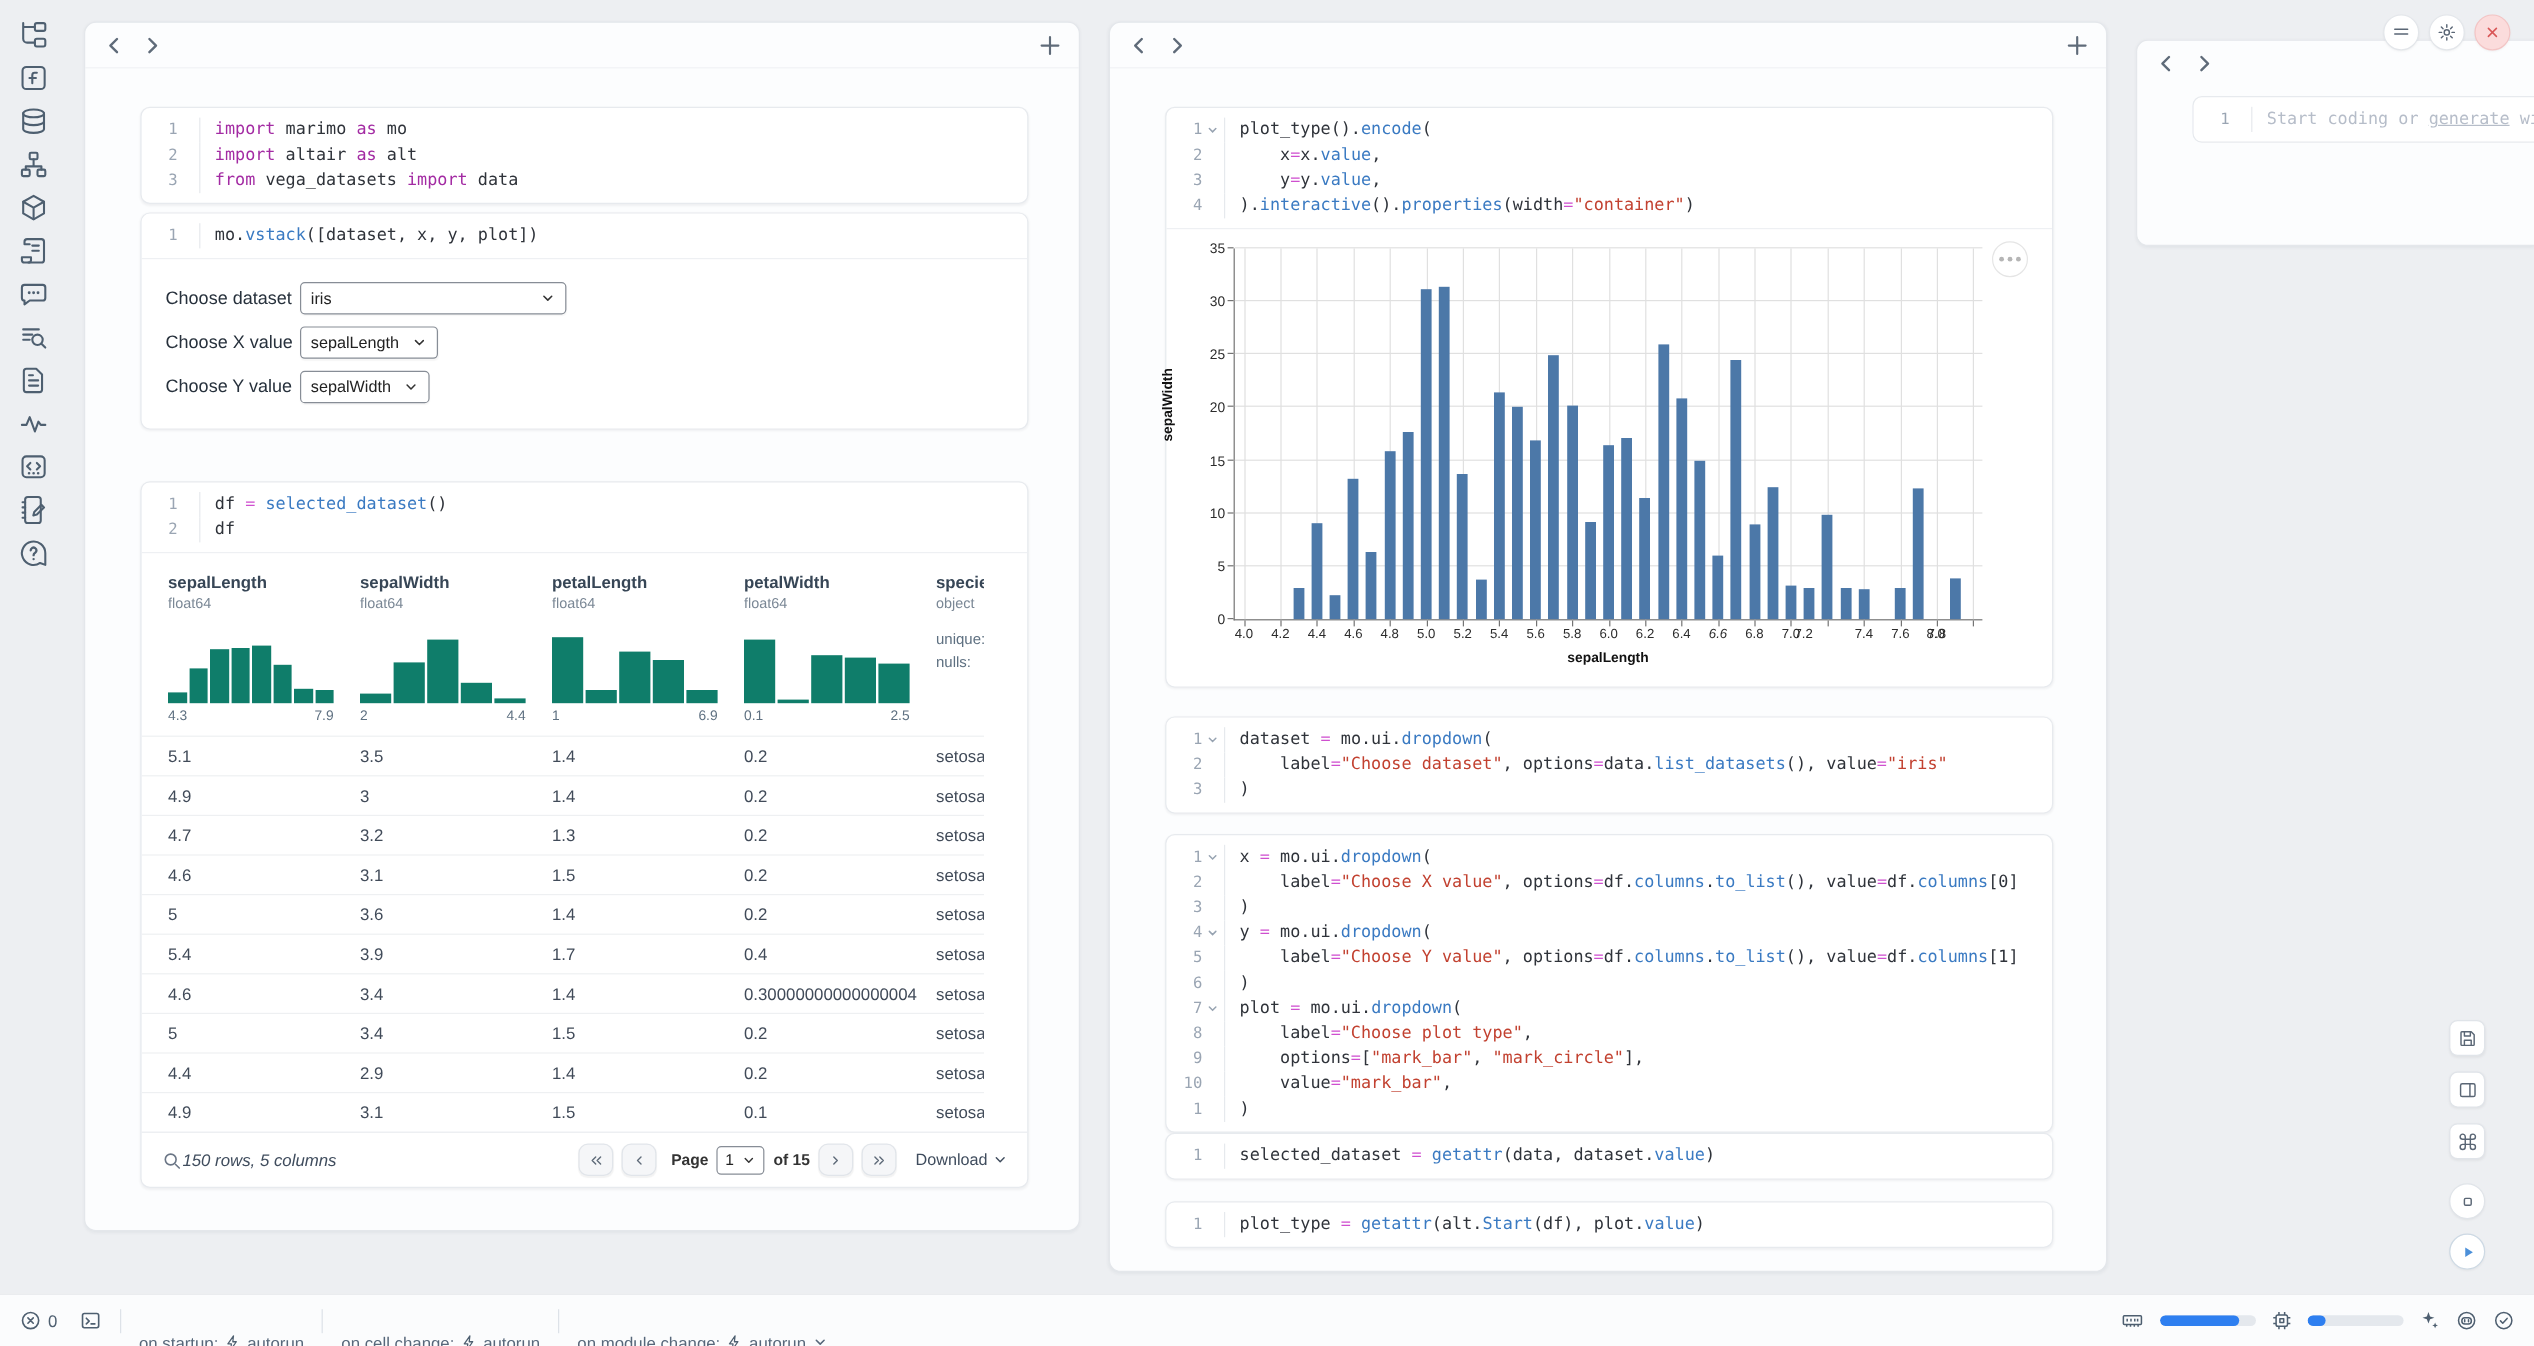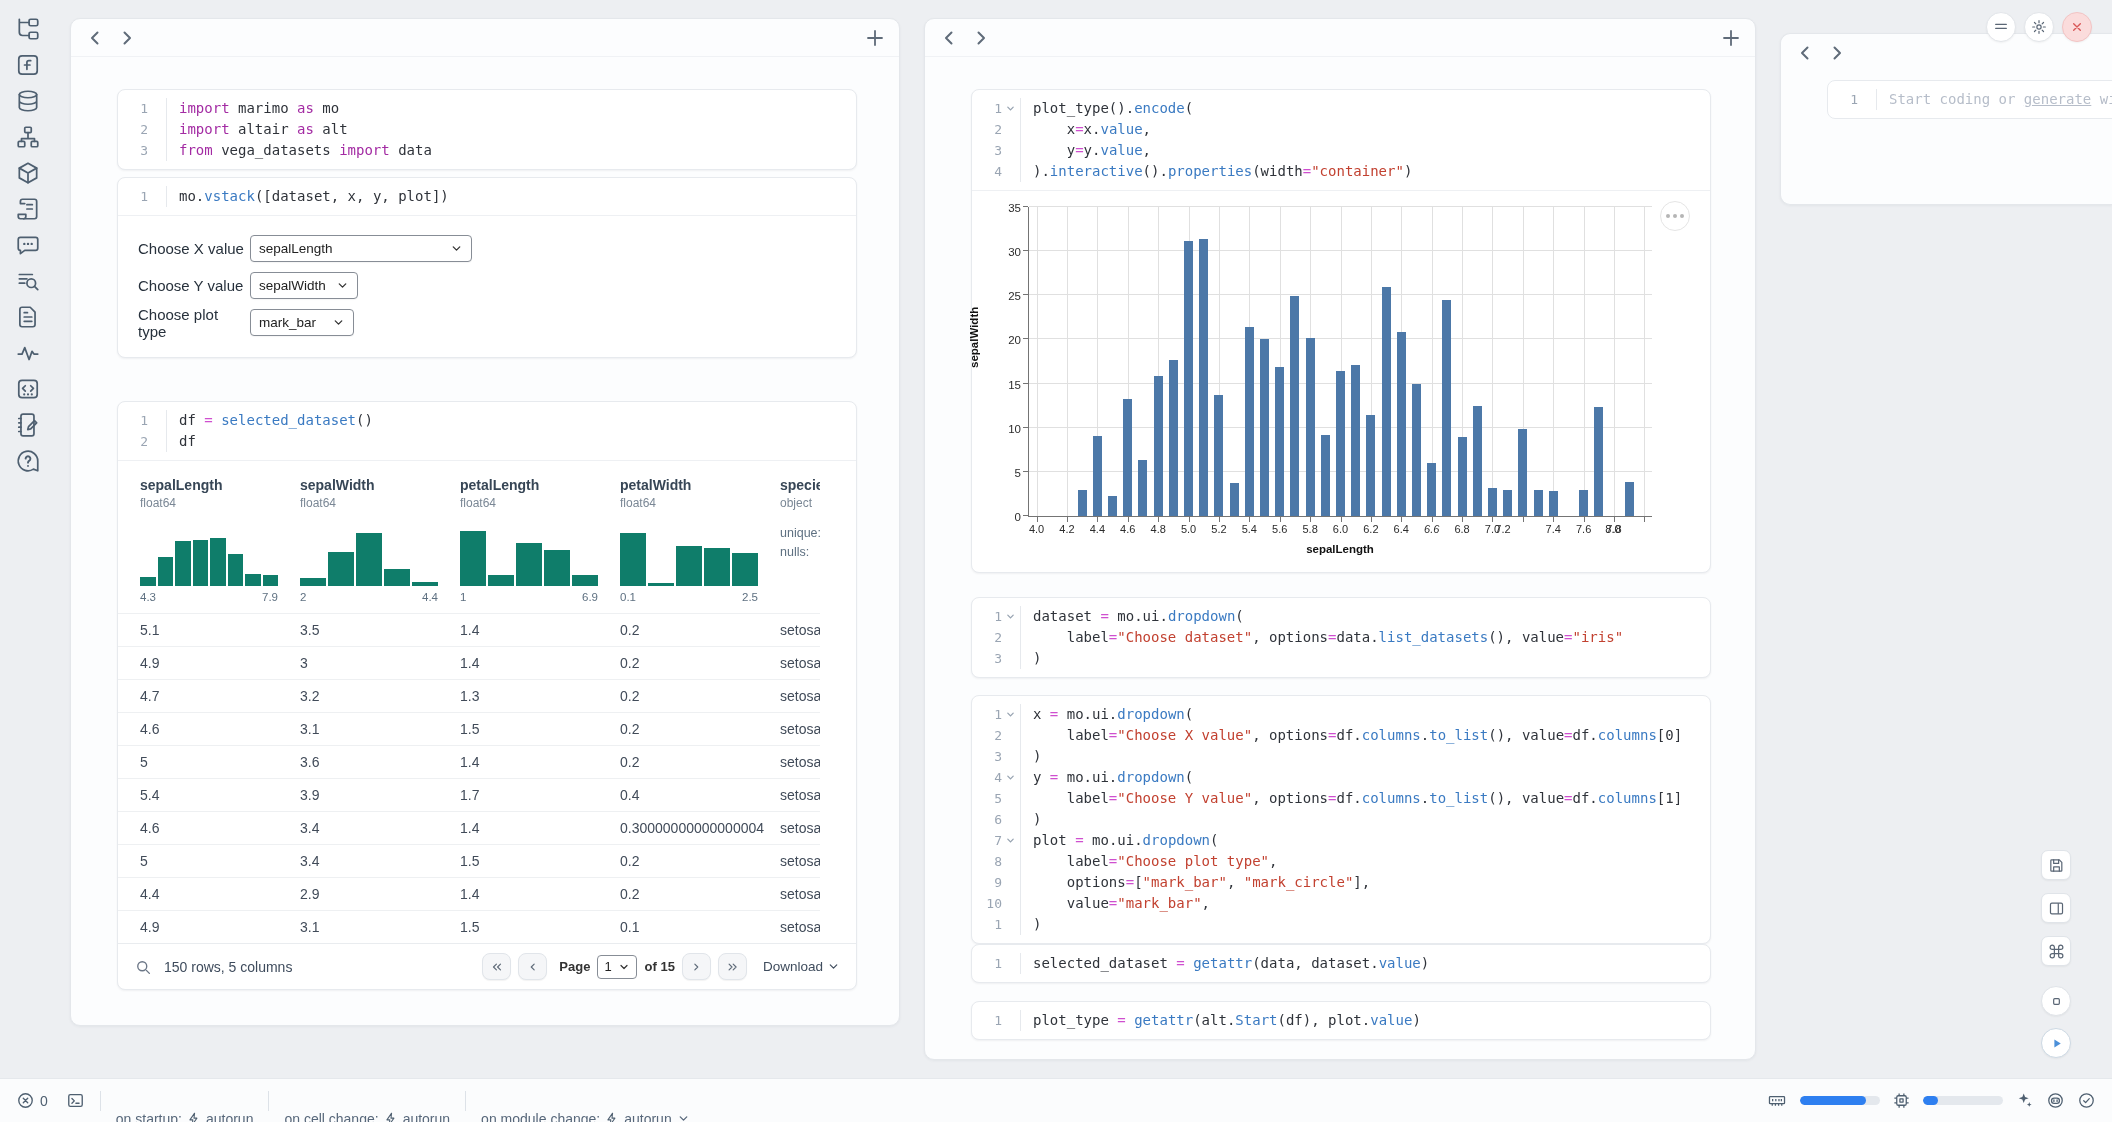--- a/index.html
+++ b/index.html
@@ -52,21 +52,21 @@
   .th-name{font-size:14px;font-weight:bold;color:#374656;}
   .th-type{font-size:12px;color:#7a8795;margin-top:3px;}
   .hist{display:flex;align-items:flex-end;gap:2px;height:62px;width:138px;margin-top:14px;}
   .hist i{flex:1;background:var(--teal);display:block;}
   .hist-range{display:flex;justify-content:space-between;width:138px;font-size:11.5px;color:#5e7081;margin-top:5px;}
   .col-stats{margin-top:14px;font-size:12.5px;color:#5e7081;line-height:19px;}
   .tr{display:grid;grid-template-columns:160px 160px 160px 160px 120px;height:33px;align-items:center;padding-left:22px;border-top:1px solid #eef0f2;}
   .td{font-size:14px;color:#414b59;white-space:nowrap;overflow:hidden;}
   .table-footer{height:46px;border-top:1px solid #e9ecef;display:flex;align-items:center;padding:0 16px;}
   .search-ic{width:18px;height:18px;color:#6b7686;cursor:pointer;}
-  .tf-summary{font-size:14px;color:var(--txt);margin-left:12px;}
+  .tf-summary{font-size:14px;color:var(--txt);margin-left:0;font-style:italic;}
   .tf-spacer{flex:1;}
   .pg-btn{width:29px;height:27px;border:1px solid #e1e5ea;background:#f5f6f8;border-radius:8px;color:#5f6b79;display:inline-flex;align-items:center;justify-content:center;margin-left:7px;cursor:pointer;box-shadow:0 1px 1px rgba(0,0,0,.05);}
   .pg-btn svg{width:14px;height:14px;}
   .pg-label{font-size:13px;color:#333;margin:0 7px 0 12px;font-weight:bold;}
   .pg-select{display:inline-flex;align-items:center;height:24px;border:1px solid #878d96;border-radius:4px;padding:0 6px;font-size:13px;color:#222;background:#fff;cursor:pointer;}
   .pg-select .caret{width:12px;height:12px;margin-left:6px;color:#333;}
   .pg-of{font-size:13px;color:#333;margin-left:8px;font-weight:bold;}
   .download{display:inline-flex;align-items:center;font-size:13.5px;color:var(--txt);margin-left:16px;cursor:pointer;}
   .download .caret{width:13px;height:13px;margin-left:4px;}
 
@@ -241,46 +241,46 @@
   <div class="cell" id="l-cell2">
     <div class="code">
         <div class="code-line">
           <span class="gutter">1</span>
           <span class="fold"></span>
           <span class="src"><span class="tk-t">mo.</span><span class="tk-f">vstack</span><span class="tk-t">([dataset, x, y, plot])</span></span>
         </div>
       </div>
     <div class="cell-output">
       <div class="dd-rows" id="dd-rows">
+          <div class="dd-row">
+            <span class="dd-label">Choose dataset</span>
+            <span class="dd-select">
+              <span>iris</span>
+              <span class="caret icon">
+                <svg viewBox="0 0 24 24" fill="none" stroke="currentColor" stroke-width="2.4" stroke-linecap="round" stroke-linejoin="round">
+                  <path d="m6 9 6 6 6-6"></path>
+                </svg>
+              </span>
+            </span>
+          </div>
           <div class="dd-row">
             <span class="dd-label">Choose X value</span>
             <span class="dd-select">
               <span>sepalLength</span>
               <span class="caret icon">
                 <svg viewBox="0 0 24 24" fill="none" stroke="currentColor" stroke-width="2.4" stroke-linecap="round" stroke-linejoin="round">
                   <path d="m6 9 6 6 6-6"></path>
                 </svg>
               </span>
             </span>
           </div>
           <div class="dd-row">
             <span class="dd-label">Choose Y value</span>
             <span class="dd-select">
               <span>sepalWidth</span>
-              <span class="caret icon">
-                <svg viewBox="0 0 24 24" fill="none" stroke="currentColor" stroke-width="2.4" stroke-linecap="round" stroke-linejoin="round">
-                  <path d="m6 9 6 6 6-6"></path>
-                </svg>
-              </span>
-            </span>
-          </div>
-          <div class="dd-row">
-            <span class="dd-label">Choose plot type</span>
-            <span class="dd-select">
-              <span>mark_bar</span>
               <span class="caret icon">
                 <svg viewBox="0 0 24 24" fill="none" stroke="currentColor" stroke-width="2.4" stroke-linecap="round" stroke-linejoin="round">
                   <path d="m6 9 6 6 6-6"></path>
                 </svg>
               </span>
             </span>
           </div>
         </div>
     </div>
   </div>

